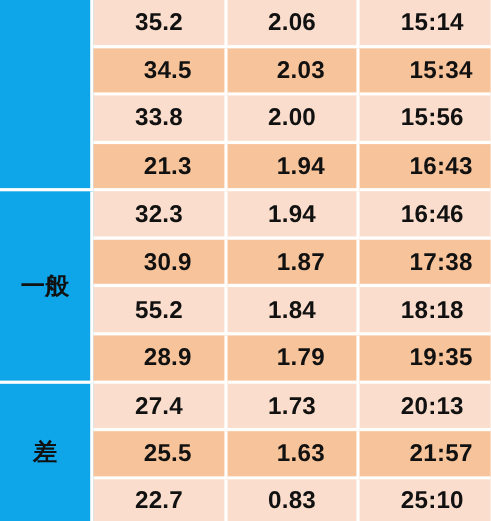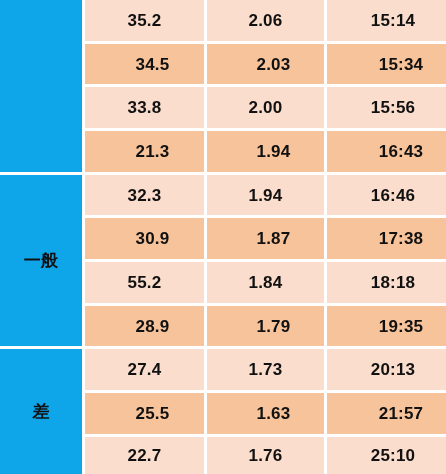--- a/index.html
+++ b/index.html
@@ -28,21 +28,21 @@
     border-spacing: 0;
     table-layout: fixed;
   }
 
   table.data-table td {
     padding: 0;
     margin: 0;
     text-align: center;
     vertical-align: middle;
     font-weight: bold;
-    font-size: 17px;
+    font-size: 22px;
     color: #111111;
     letter-spacing: 0.2px;
     border-right: 3px solid #FFFFFF;
     border-bottom: 3px solid #FFFFFF;
     box-sizing: border-box;
     line-height: 1;
   }
 
   
   table.data-table td.col-last {
@@ -127,18 +127,18 @@
           <td class="data-cell col-w-b">1.73</td>
           <td class="data-cell col-w-c col-last">20:13</td>
         </tr>
         <tr class="tint-medium">
           <td class="data-cell col-w-a">25.5</td>
           <td class="data-cell col-w-b">1.63</td>
           <td class="data-cell col-w-c col-last">21:57</td>
         </tr>
         <tr class="tint-light row-last">
           <td class="data-cell col-w-a">22.7</td>
-          <td class="data-cell col-w-b">1.76</td>
+          <td class="data-cell col-w-b">0.83</td>
           <td class="data-cell col-w-c col-last">25:10</td>
         </tr>
       </tbody>
   </table>
 </div>
 
 </body></html>

